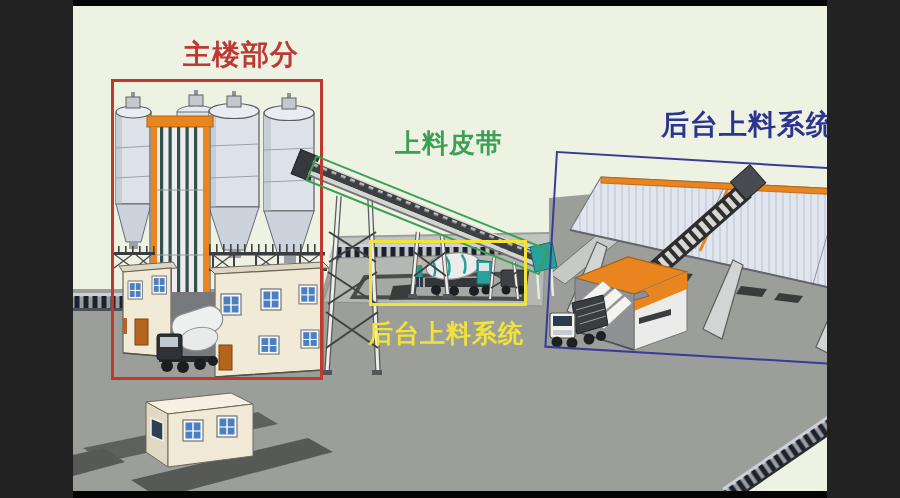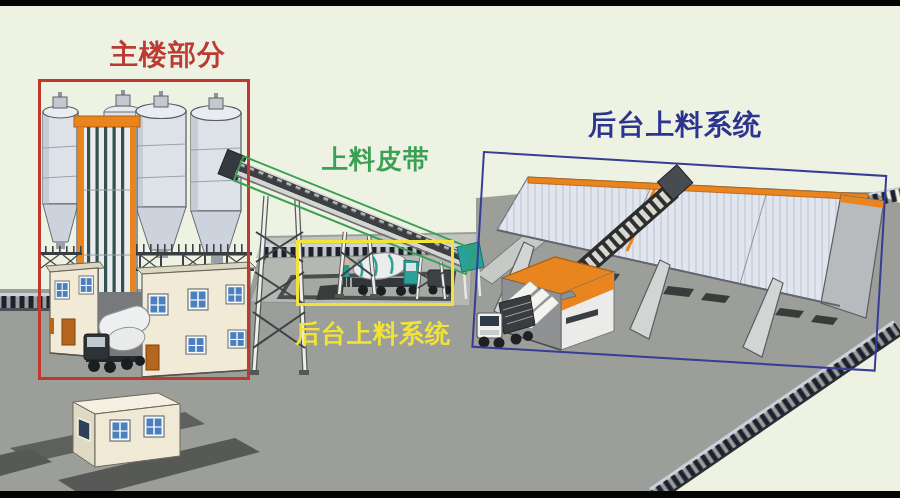--- a/index.html
+++ b/index.html
@@ -2,38 +2,38 @@
 <html style="--annotation_red: #c0392f; --annotation_green: #3aa053; --annotation_yellow: #f2e33a; --annotation_blue: #373c96; --label_red: #bb3a33; --label_green: #3aa053; --label_yellow: #f2e339; --label_blue: #2d3490; --background: #edf2e2; --ground: #9c9e9a; --accent_orange: #e8851f;"><head>
 <meta charset="utf-8">
 <style>
   :root{
     --annotation_red:#c0392f; --annotation_green:#3aa053; --annotation_yellow:#f2e33a; --annotation_blue:#373c96;
     --label_red:#bb3a33; --label_green:#3aa053; --label_yellow:#f2e339; --label_blue:#2d3490;
     --background:#edf2e2; --ground:#9c9e9a; --accent_orange:#e8851f;
   }
   html,body{margin:0;padding:0;background:#222;}
   .stage{
-    position:relative; width:900px; height:498px; margin:0 auto; overflow:hidden;
+    position:relative; width:754px; height:498px; margin:0 auto; overflow:hidden;
     background:var(--background);
     font-family:"DejaVu Sans","Liberation Sans",sans-serif;
   }
   .bar{position:absolute;left:0;width:100%;background:#050505;}
   .bar-top{top:0;height:6px;}
   .bar-bottom{bottom:0;height:7px;}
   svg.scene{position:absolute;left:0;top:0;}
   .ann{position:absolute;border-style:solid;box-sizing:border-box;}
   .ann-red{left:38px;top:79px;width:212px;height:301px;border-width:3px;border-color:var(--annotation_red);}
   .ann-green{left:243px;top:155px;width:252px;height:28px;border-width:2.5px;border-color:var(--annotation_green);
              transform:rotate(22deg);transform-origin:0 0;}
   .ann-yellow{left:296px;top:240px;width:158px;height:66px;border-width:3px;border-color:var(--annotation_yellow);}
   .ann-blue{left:483px;top:151px;width:405px;height:197px;border-width:2.5px;border-color:var(--annotation_blue);
             transform:rotate(3.4deg);transform-origin:0 0;}
   .lbl{position:absolute;font-weight:bold;white-space:nowrap;letter-spacing:1px;}
   .lbl-red{left:110px;top:36px;font-size:28px;color:var(--label_red);}
-  .lbl-green{left:322px;top:142px;font-size:26px;color:var(--label_green);}
+  .lbl-green{left:322px;top:126px;font-size:26px;color:var(--label_green);}
   .lbl-yellow{left:295px;top:317px;font-size:25px;color:var(--label_yellow);}
   .lbl-blue{left:588px;top:106px;font-size:28px;color:var(--label_blue);}
 </style>
 </head>
 <body>
 
 <div class="stage">
 
 <svg class="scene" width="900" height="498" viewBox="0 0 900 498">
   <defs>

